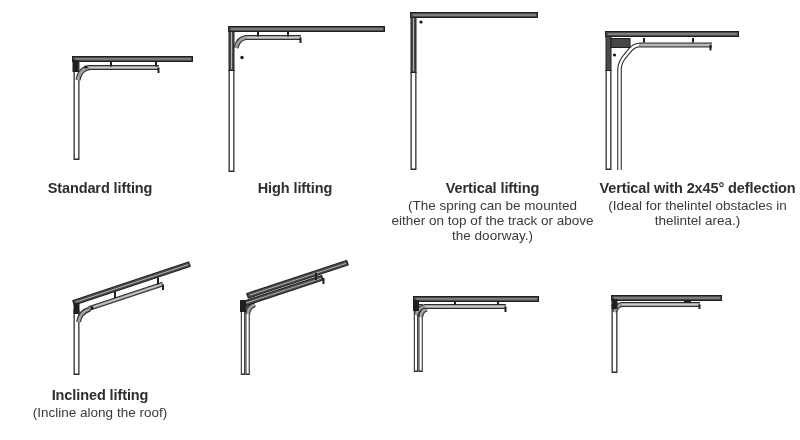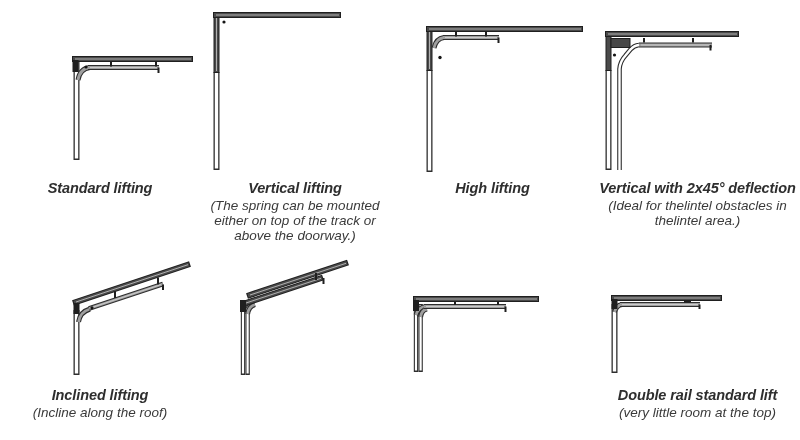--- a/index.html
+++ b/index.html
@@ -9,21 +9,21 @@
     background:#ffffff;
     font-family:"Liberation Sans","DejaVu Sans",sans-serif;
     overflow:hidden;
   }
   .grid{
     display:grid;
     grid-template-columns:200px 190px 205px 205px;
     grid-template-rows:240px 200px;
     width:800px;height:440px;
   }
-  .cell{position:relative;display:flex;flex-direction:column;align-items:center;font-style:italic;}
+  .cell{position:relative;display:flex;flex-direction:column;align-items:center;}
   .cell svg{display:block;flex:0 0 auto;}
   .cap{width:100%;text-align:center;margin-top:2px;}
   .cap .title{
     font-size:14.5px;font-weight:700;color:#2e2e2e;
     white-space:nowrap;letter-spacing:-0.1px;line-height:1.15;
   }
   .cap .sub{
     font-size:13.5px;font-weight:400;color:#3a3a3a;
     line-height:1.12;margin:1px auto 0;max-width:205px;
   }
@@ -70,38 +70,20 @@
           <path class="tick" d="M158.5,67.5 V73"></path>
         <circle class="dot" cx="86" cy="67" r="1.6"></circle>
       </svg>
       <div class="cap">
         <div class="title">Standard lifting</div>
 
       </div>
     </div>
 
     <div class="cell">
-      <svg width="205" height="178" viewBox="0 0 205 178">
-        <path class="c-out" d="M23.5,72 V170"></path>
-          <path class="c-in" d="M23.5,73 V168.5"></path>
-        <path class="t-out" d="M23.5,14 V73"></path>
-          <path class="t-in" d="M23.5,15 V72"></path>
-          <path class="t-hi" d="M23.5,17 V71"></path>
-        <path class="t-out" d="M20,15 H148"></path>
-          <path class="t-in" d="M21,15 H147"></path>
-          <path class="t-hi" d="M23,15 H146"></path>
-        <circle class="dot" cx="31" cy="22" r="1.6"></circle>
-      </svg>
-      <div class="cap">
-        <div class="title">Vertical lifting</div>
-        <div class="sub">(The spring can be mounted either on top of the track or above the doorway.)</div>
-      </div>
-    </div>
-
-    <div class="cell">
       <svg width="190" height="178" viewBox="0 0 190 178">
         <path class="c-out" d="M31.5,70 V172"></path>
           <path class="c-in" d="M31.5,71 V170.5"></path>
         <path class="t-out" d="M31.5,27 V71"></path>
           <path class="t-in" d="M31.5,28 V70"></path>
           <path class="t-hi" d="M31.5,30 V69"></path>
         <path class="r-out" d="M46,37.5 Q38,38.5 36,48"></path>
           <path class="r-in" d="M46,37.5 Q38,38.5 36,48"></path>
         <path class="r-out" d="M45,37.5 H101"></path>
           <path class="r-in" d="M45,37.5 H101"></path>
@@ -110,20 +92,38 @@
           <path class="t-in" d="M29,29 H184"></path>
           <path class="t-hi" d="M31,29 H183"></path>
         <path class="tick" d="M58,31.5 V36.5"></path>
           <path class="tick" d="M88,31.5 V36.5"></path>
           <path class="tick" d="M100.5,37.5 V43"></path>
         <circle class="dot" cx="42" cy="57.5" r="1.7"></circle>
       </svg>
       <div class="cap">
         <div class="title">High lifting</div>
 
+      </div>
+    </div>
+
+    <div class="cell">
+      <svg width="205" height="178" viewBox="0 0 205 178">
+        <path class="c-out" d="M23.5,72 V170"></path>
+          <path class="c-in" d="M23.5,73 V168.5"></path>
+        <path class="t-out" d="M23.5,14 V73"></path>
+          <path class="t-in" d="M23.5,15 V72"></path>
+          <path class="t-hi" d="M23.5,17 V71"></path>
+        <path class="t-out" d="M20,15 H148"></path>
+          <path class="t-in" d="M21,15 H147"></path>
+          <path class="t-hi" d="M23,15 H146"></path>
+        <circle class="dot" cx="31" cy="22" r="1.6"></circle>
+      </svg>
+      <div class="cap">
+        <div class="title">Vertical lifting</div>
+        <div class="sub">(The spring can be mounted either on top of the track or above the doorway.)</div>
       </div>
     </div>
 
     <div class="cell">
       <svg width="205" height="178" viewBox="0 0 205 178">
         <path class="c-out" d="M13.5,70 V170"></path>
           <path class="c-in" d="M13.5,71 V168.5"></path>
         <path class="t-out" d="M13.5,33 V71"></path>
           <path class="t-in" d="M13.5,34 V70"></path>
         <path class="c2-out" d="M44,45 Q39,45.5 35.5,49.5 L30.5,55.5 Q25,61.5 24.5,69 V170"></path>
@@ -224,20 +224,16 @@
         <path class="r-out" d="M25,64.5 H105"></path>
           <path class="r-in" d="M25,64.5 H105"></path>
           <path class="r-hi" d="M27,64.5 H103"></path>
         <path class="t-out" d="M16,58 H127"></path>
           <path class="t-in" d="M17,58 H126"></path>
           <path class="t-hi" d="M19,58 H125"></path>
         <path class="t-out" d="M19.5,59 V69"></path>
         <path class="tick" d="M89,61.7 H96"></path>
           <path class="tick" d="M104.5,64.5 V69"></path>
       </svg>
-      <div class="cap">
-        <div class="title">Double rail standard lift</div>
-        <div class="sub">(very little room at the top)</div>
-      </div>
     </div>
 
   </div>
 </div>
 
 </body></html>

